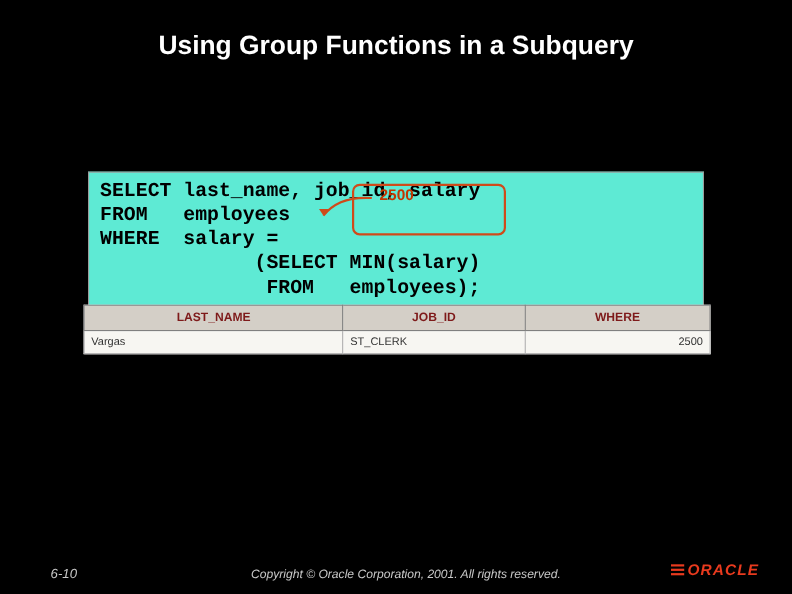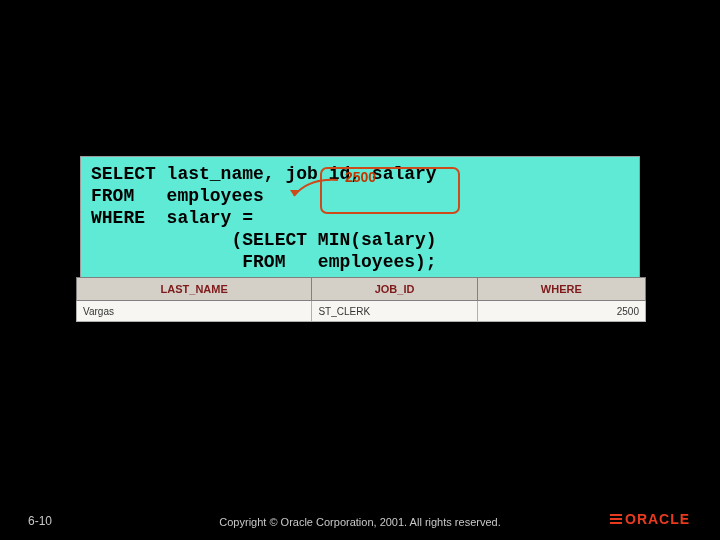--- a/index.html
+++ b/index.html
@@ -99,24 +99,25 @@
     color: #333;
     font-family: Arial, sans-serif;
     font-size: 10px;
     padding: 2px 6px;
     height: 16px;
   }
   .result-table td.num { text-align: right; }
 
   .footer {
     position: absolute;
-    left: 0;
+    left: 18px;
     right: 0;
     bottom: 0;
     height: 35px;
+    font-style: italic;
   }
   .page-num {
     position: absolute;
     left: 28px;
     bottom: 12px;
     color: #c8c8c8;
     font-size: 12px;
   }
   .copyright {
     position: absolute;
@@ -153,20 +154,21 @@
     height: 2px;
     background: #e83a1e;
     margin-bottom: 2px;
   }
 </style>
 </head>
 <body>
 
 <div class="slide">
 
+  <div class="title">Using Group Functions in a Subquery</div>
 
   <pre class="code-box"><span>SELECT last_name, job_id, salary</span>
 <span>FROM   employees</span>
 <span>WHERE  salary =</span>
 <span>             (SELECT MIN(salary)</span>
 <span>              FROM   employees);</span></pre>
 
   <div class="callout-box"></div>
   <div class="callout-label">2500</div>
   <svg class="arrow" viewBox="0 0 55 28">

